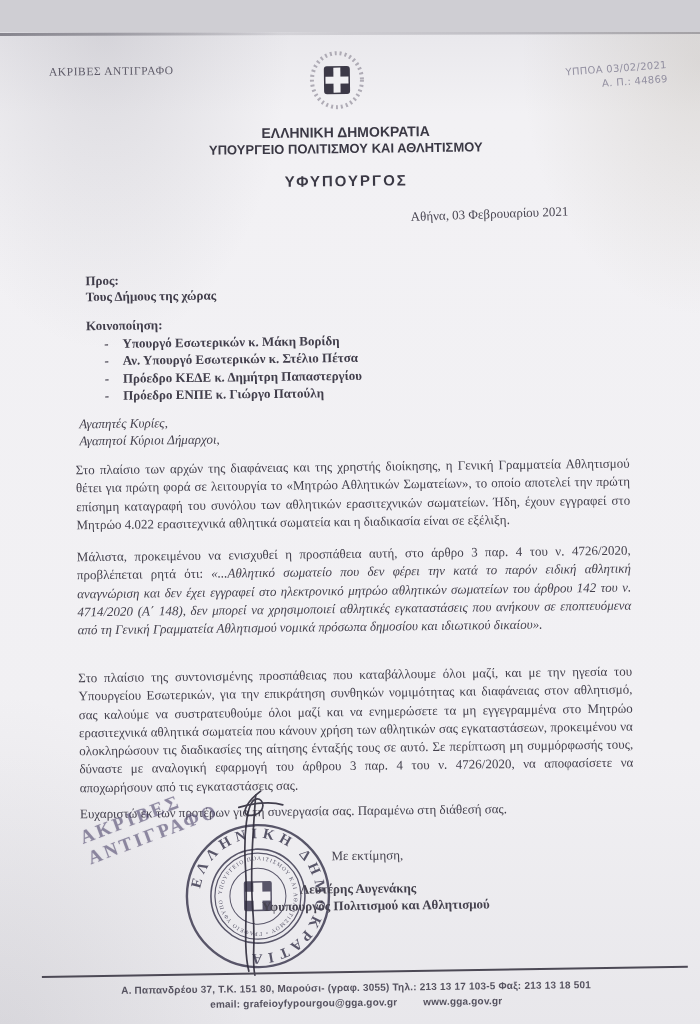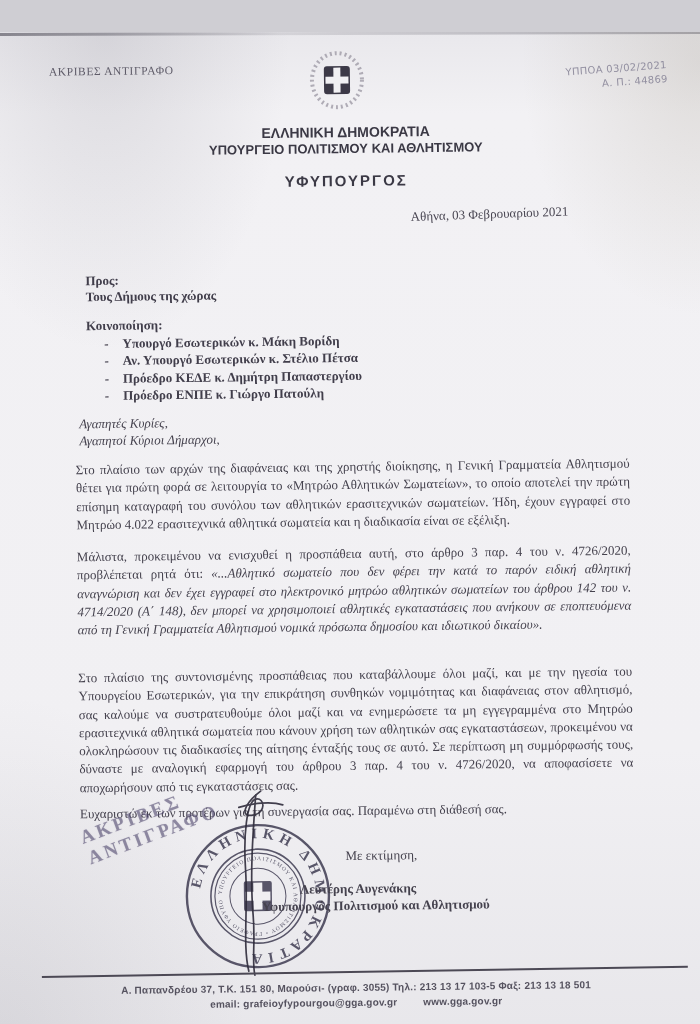--- a/index.html
+++ b/index.html
@@ -50,21 +50,21 @@
   .cc-item .dash{padding-left:18px;}
   .salutation{left:80px;top:380px;font-style:italic;font-size:13px;line-height:17px;color:#45424e;}
   
   .para{left:76px;width:554px;text-align:justify;font-size:13px;line-height:18.3px;color:#45424e;}
   .p1{top:426px;}
   .p2{top:513px;}
   .p3{top:634px;}
   .closing{top:770px;text-align:left;}
   .quote{font-style:italic;}
   
-  .regards{left:341px;top:816px;font-size:13px;color:#45424e;}
+  .regards{left:327px;top:816px;font-size:13px;color:#45424e;}
   .sig-name{left:295px;top:849px;font-size:13px;font-weight:bold;color:#45424e;}
   .sig-title{left:257px;top:866px;font-size:13px;font-weight:bold;color:#45424e;}
   .seal{left:175px;top:785px;opacity:.85;}
   .copy-diagonal{
     left:88px;top:790px;width:250px;
     transform:rotate(-20deg);transform-origin:0 100%;
     font-size:19px;font-weight:bold;letter-spacing:3px;
     color:rgba(82,74,112,0.50);
     font-family:"Liberation Serif",serif;
     text-shadow:0 0 1px rgba(82,74,112,0.25);

